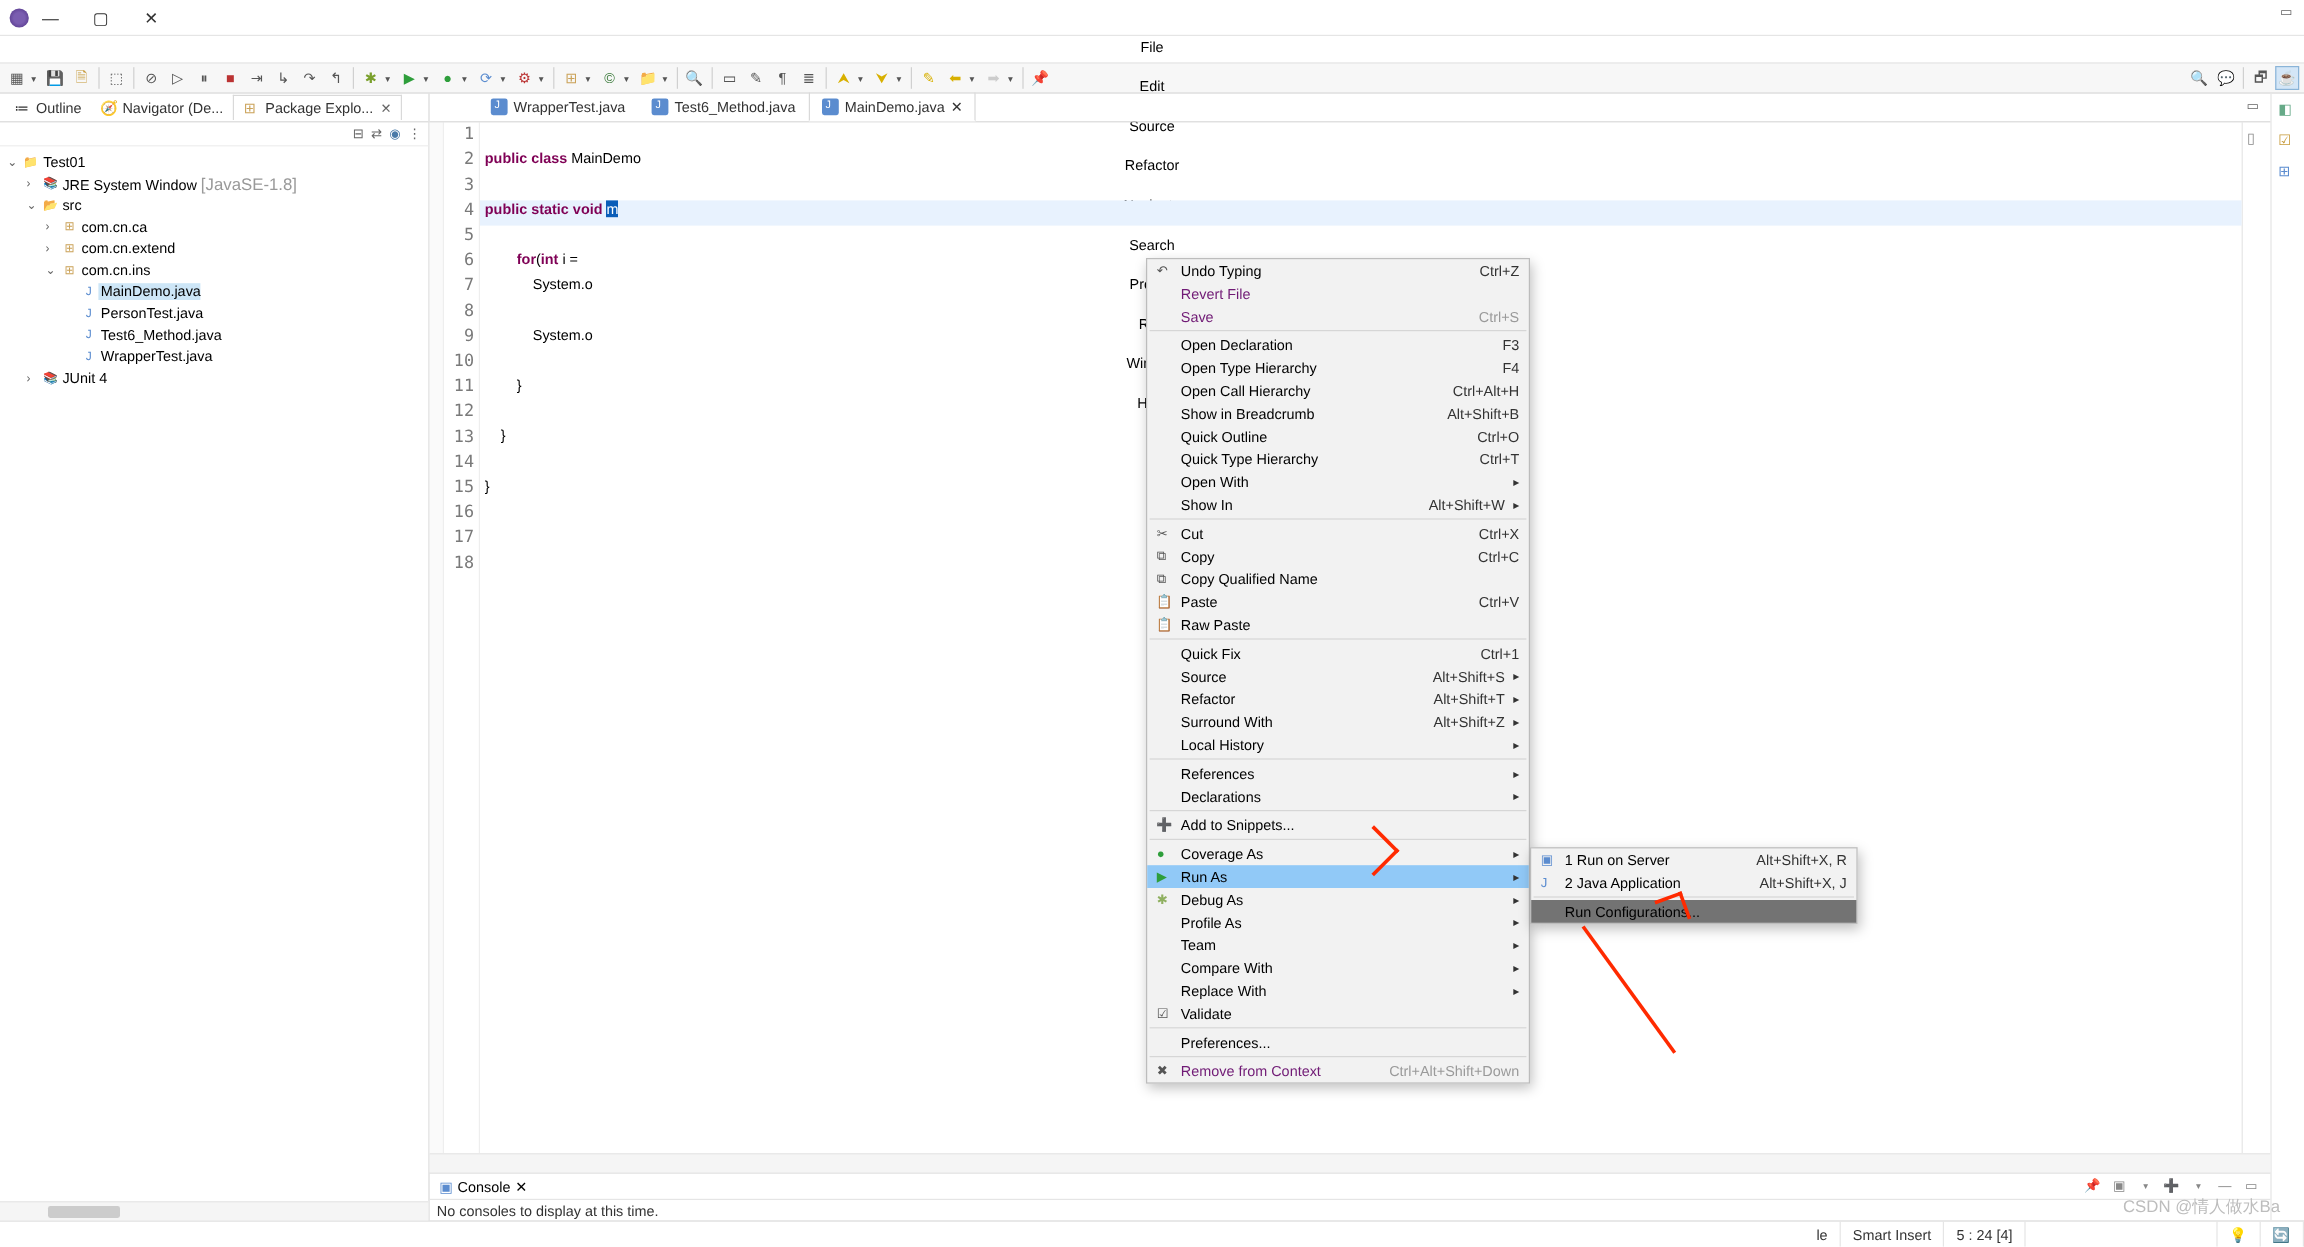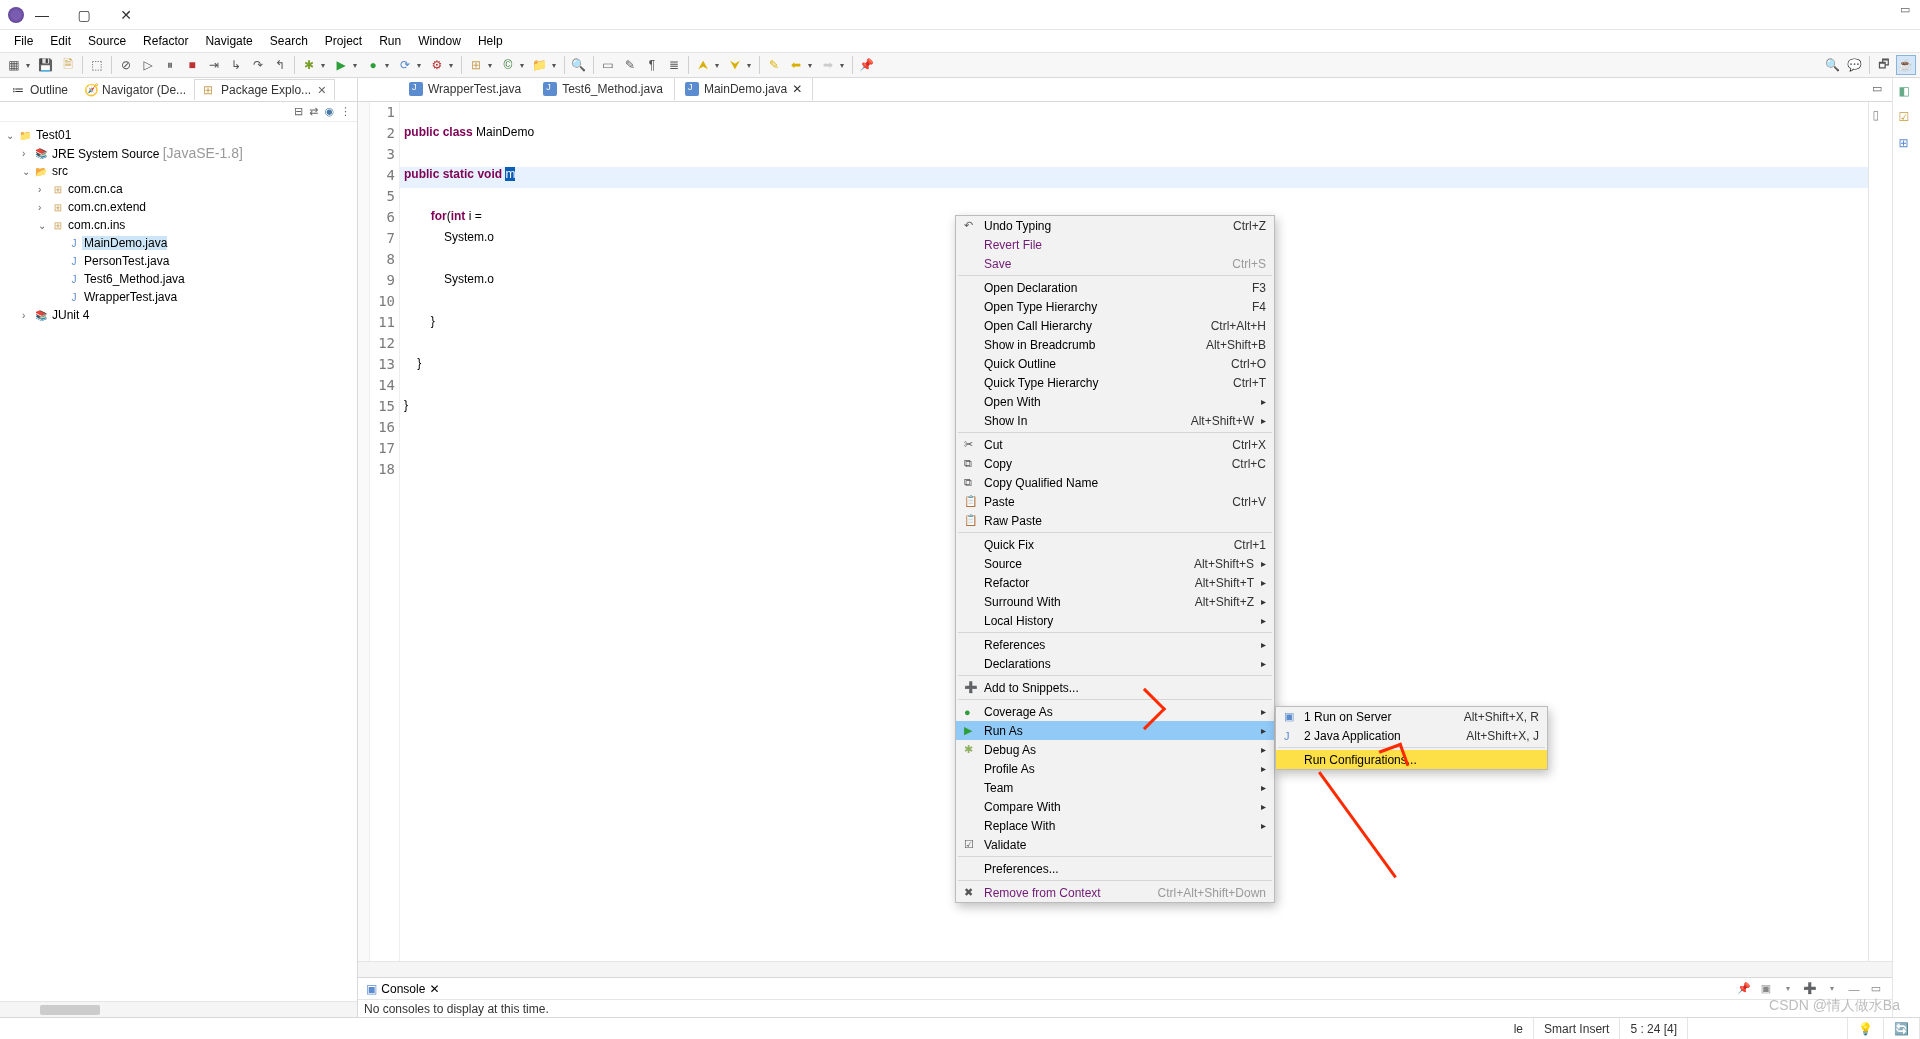--- a/index.html
+++ b/index.html
@@ -2,21 +2,21 @@
 <html><head>
 <meta charset="utf-8">
 <style>
 * { box-sizing: border-box; margin: 0; padding: 0; font-family: "Segoe UI", Tahoma, sans-serif; font-size: 12px; }
 html, body { width: 1920px; height: 1039px; overflow: hidden; background: #fff; }
 .titlebar { height: 30px; display: flex; align-items: center; padding: 0 8px; border-bottom: 1px solid #e5e5e5; }
 .titlebar .icon { width: 16px; height: 16px; background: radial-gradient(circle, #7a5db0 40%, #4a2d80 100%); border-radius: 50%; margin-right: 6px; }
 .titlebar .title { flex: 1; color: #000; }
 .winbtns { display: flex; gap: 18px; margin-right: 6px; }
 .winbtns span { width: 24px; text-align: center; font-size: 14px; color: #333; }
-.menubar { height: 22px; display: flex; align-items: center; padding: 0 6px; gap: 1px; }
+.menubar { height: 22px; display: flex; align-items: center; padding: 0 6px; gap: 15px; flex-direction: column; }
 .menubar span { padding: 2px 8px; color: #000; }
 .toolbar { height: 26px; border-top: 1px solid #e5e5e5; border-bottom: 1px solid #d9d9d9; display: flex; align-items: center; padding: 0 4px; gap: 2px; background: #f7f7f7; }
 .toolbar .tb { width: 20px; height: 20px; display: flex; align-items: center; justify-content: center; font-size: 12px; color: #555; }
 .toolbar .sep { width: 1px; height: 18px; background: #d0d0d0; margin: 0 2px; }
 .toolbar .dd { width: 8px; font-size: 8px; color: #555; }
 .toolbar .spacer { flex: 1; }
 .workspace { display: flex; height: calc(1039px - 30px - 22px - 26px - 22px); }
 .left-panel { width: 358px; display: flex; flex-direction: column; border-right: 1px solid #d9d9d9; }
 .left-tabs { height: 24px; display: flex; align-items: center; border-bottom: 1px solid #d9d9d9; padding: 0 4px; }
 .left-tabs .tab { display: flex; align-items: center; padding: 3px 8px; gap: 4px; font-size: 11px; color: #333; }
@@ -66,21 +66,21 @@
 .menu-row { display: flex; align-items: center; height: 19px; padding: 0 8px; position: relative; }
 .menu-row .mico { width: 20px; font-size: 11px; color: #555; }
 .menu-row .mlabel { flex: 1; color: #000; font-size: 12px; }
 .menu-row .mlabel.dis { color: #701a75; }
 .menu-row .mkey { color: #333; font-size: 12px; }
 .menu-row .mkey.dis { color: #9a9a9a; }
 .menu-row .sub { width: 12px; color: #333; font-size: 10px; text-align: right; }
 .menu-row.hl { background: #91c9f7; }
 .menu-sep { height: 1px; background: #d6d6d6; margin: 2px 2px; }
 .submenu { position: absolute; top: 628px; left: 917px; width: 273px; background: #f2f2f2; border: 1px solid #bcbcbc; box-shadow: 2px 4px 10px rgba(0,0,0,0.25); z-index: 101; }
-.submenu .menu-row.hl2 { background: #fde047; }
+.submenu .menu-row.hl2 { background: #737373; }
 .arrow { position: absolute; pointer-events: none; z-index: 200; }
 .arrow-red1 { top: 616px; left: 772px; width: 30px; height: 30px; border-top: 3px solid #ff2a00; border-right: 3px solid #ff2a00; transform: rotate(45deg); }
 .arrow-tail1 { position: absolute; top: 640px; left: 750px; width: 60px; height: 100px; border-left: 3px solid #ff2a00; transform: rotate(-28deg); transform-origin: top left; }
 .arrow-red2 { top: 668px; left: 1024px; width: 24px; height: 24px; border-top: 3px solid #ff2a00; border-right: 3px solid #ff2a00; transform: rotate(-20deg); z-index:200; }
 .arrow-tail2 { position: absolute; top: 695px; left: 960px; width: 100px; height: 130px; border-left: 3px solid #ff2a00; transform: rotate(-36deg); transform-origin: top left; z-index:200;}
 .right-strip { width: 24px; border-left: 1px solid #e5e5e5; display:flex; flex-direction:column; align-items:center; padding-top:6px; gap:10px;}
 .right-strip span { width:16px; height:16px; color:#888; font-size:12px; }
 .watermark { position: absolute; right: 20px; bottom: 24px; color: #bdbdbd; font-size: 14px; z-index: 300; }
 .hscroll { height: 16px; background: #f5f5f5; border-top: 1px solid #e5e5e5; position: relative;}
 .hscroll .thumb { position:absolute; left:40px; width:60px; height:10px; top:3px; background:#ccc; border-radius:2px;}
@@ -200,21 +200,21 @@
     </div>
     <div class="tree">
       <div class="tree-row" style="padding-left:6px">
           <span class="twist">⌄</span>
           <span class="ico ico-proj">📁</span>
           <span class="lbl">Test01</span>
         </div>
       <div class="tree-row" style="padding-left:22px">
           <span class="twist">›</span>
           <span class="ico ico-lib">📚</span>
-          <span class="lbl"><span>JRE System Source</span> <span class="hint">[JavaSE-1.8]</span></span>
+          <span class="lbl"><span>JRE System Window</span> <span class="hint">[JavaSE-1.8]</span></span>
         </div>
       <div class="tree-row" style="padding-left:22px">
           <span class="twist">⌄</span>
           <span class="ico ico-src">📂</span>
           <span class="lbl">src</span>
         </div>
       <div class="tree-row" style="padding-left:38px">
           <span class="twist">›</span>
           <span class="ico ico-pkg">⊞</span>
           <span class="lbl">com.cn.ca</span>

